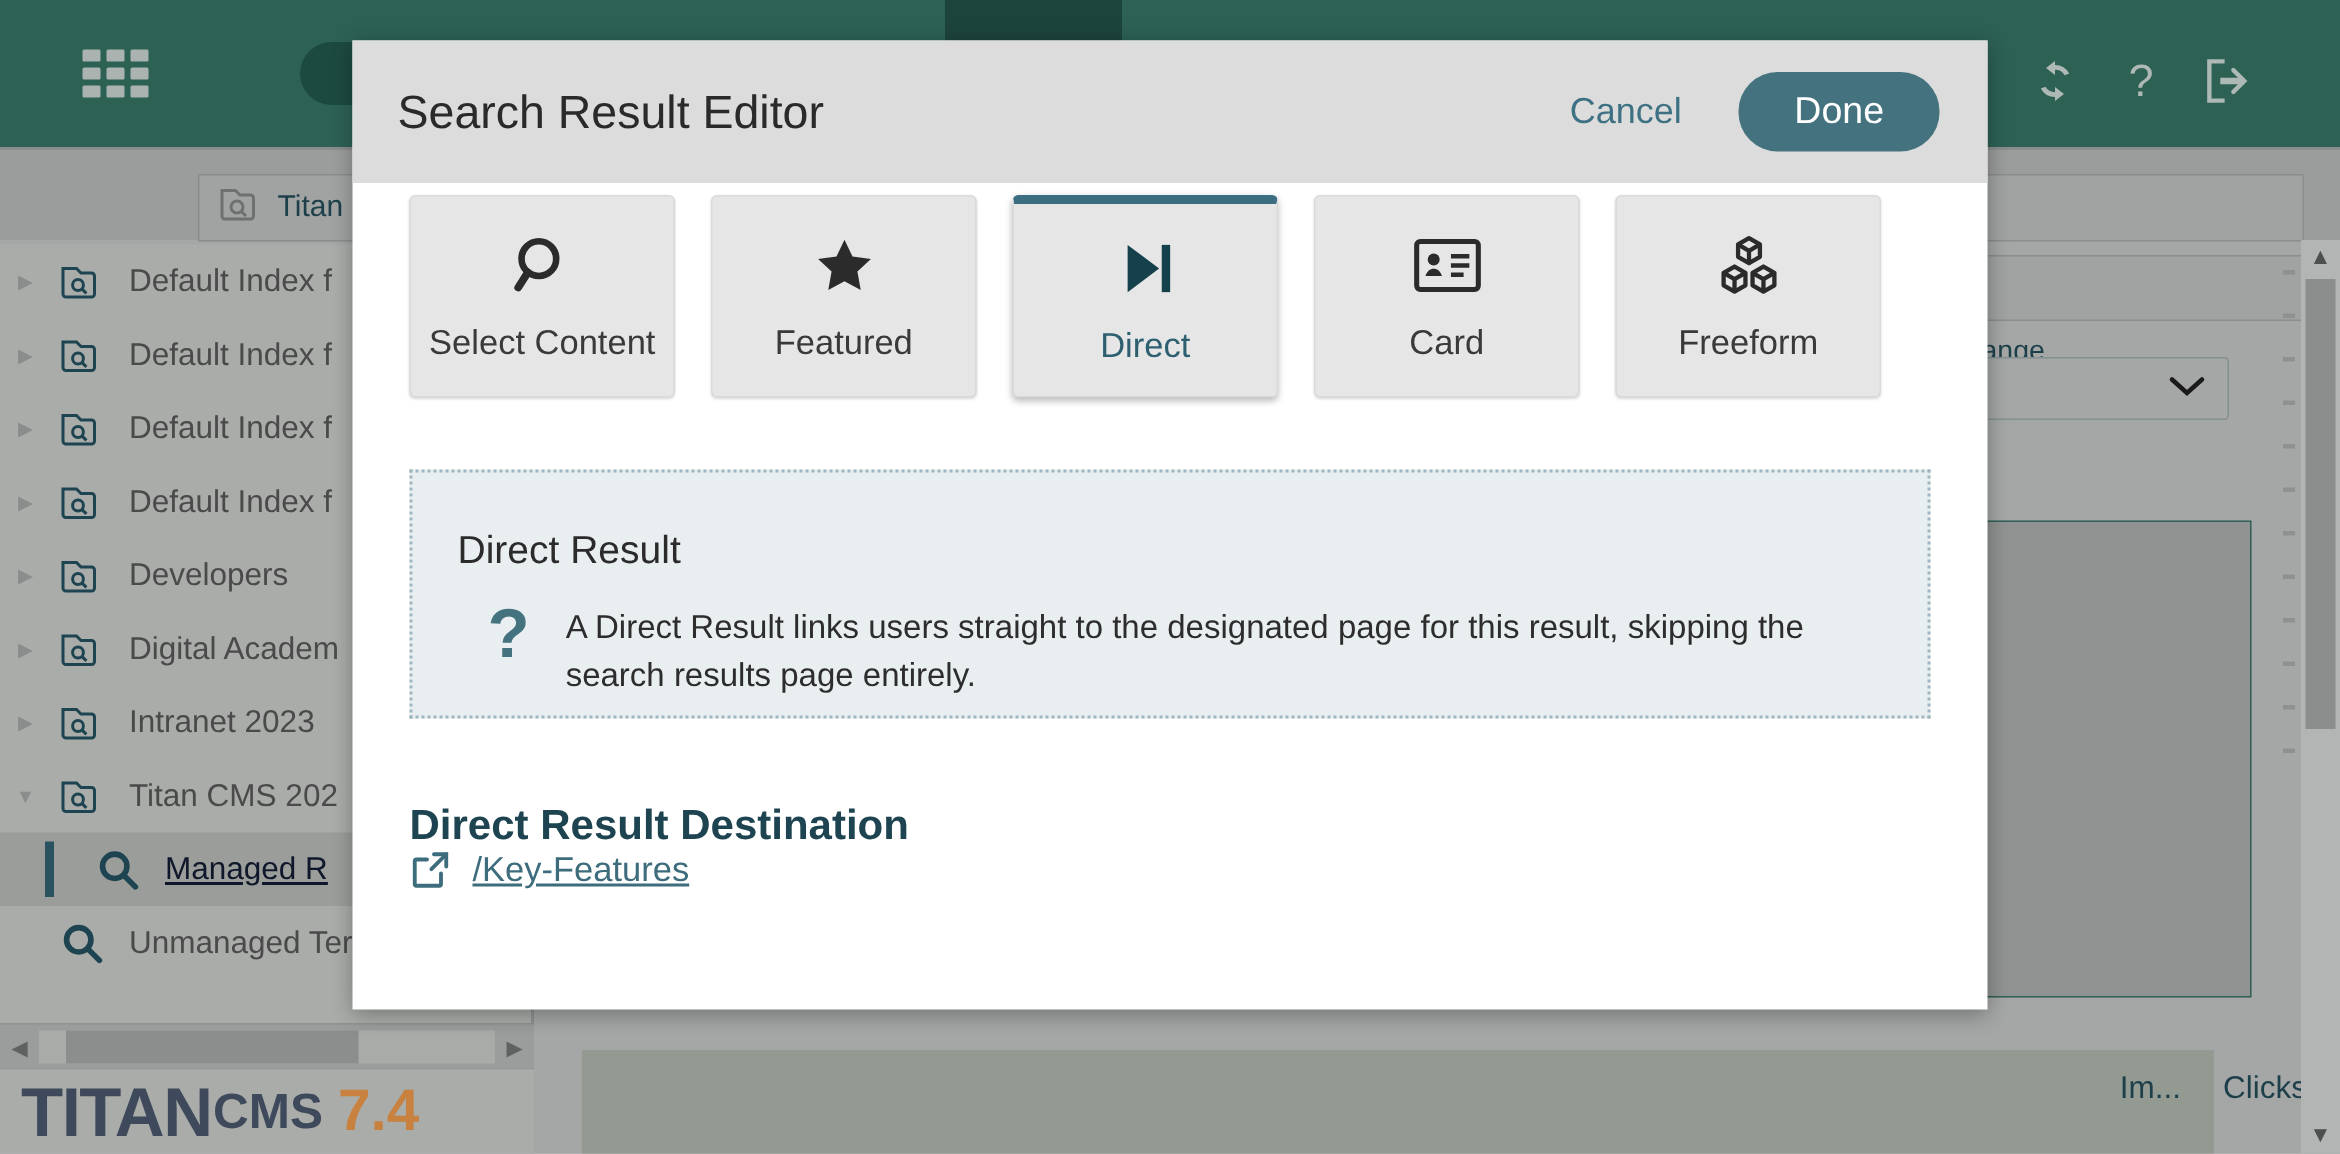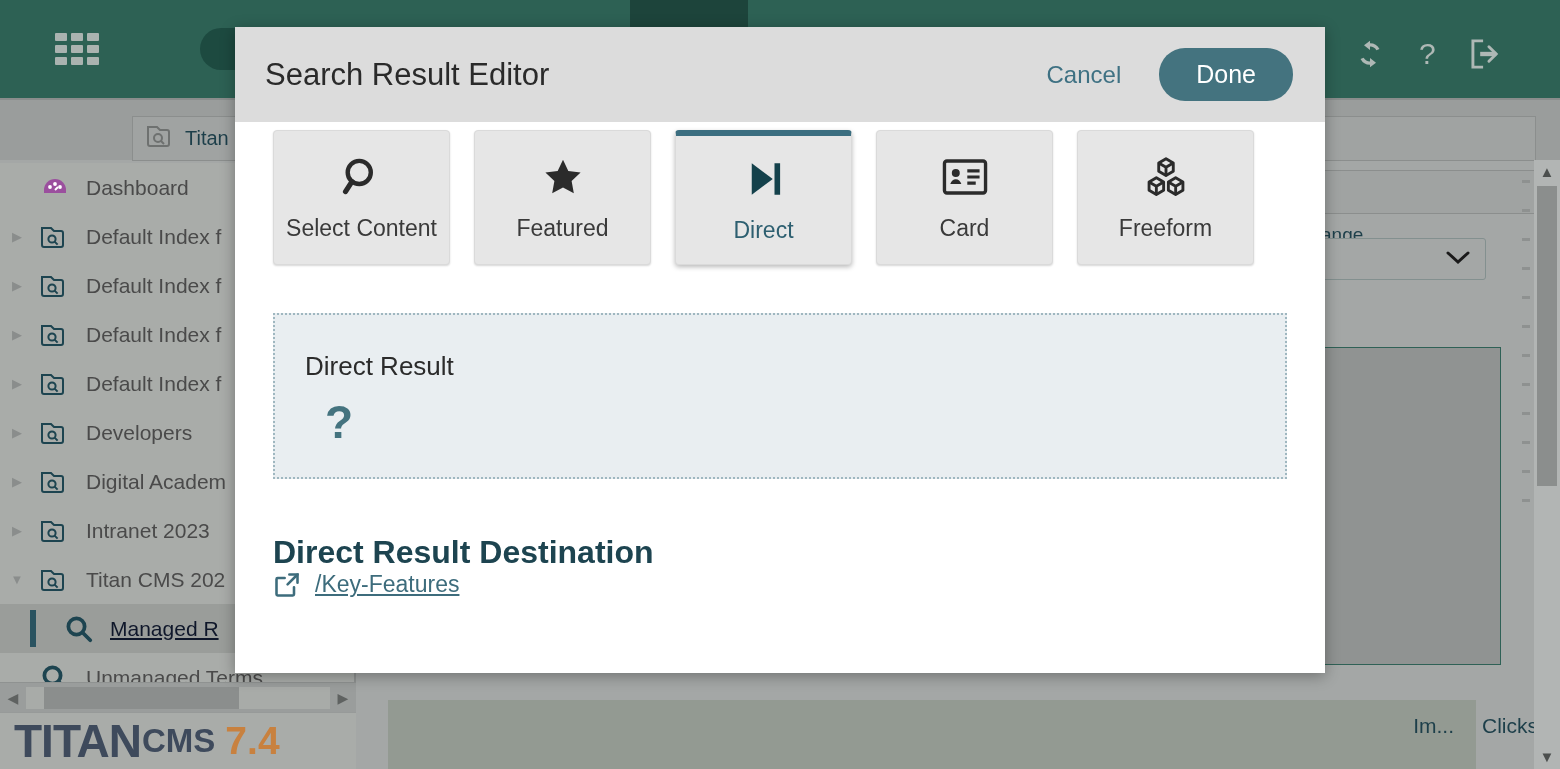--- a/index.html
+++ b/index.html
@@ -176,21 +176,21 @@
   .infobox{
     margin-top:48px; border:2px dotted #9fb7c0; background:#e9eef1;
     padding:36px 30px 30px 30px; height:166px;
   }
   .infobox h3{ font-size:26px; color:#2b2b2b; font-weight:400; margin-bottom:20px; }
   .info-row{ display:flex; gap:24px; align-items:flex-start; padding-left:20px; }
   .qmark{ color:#44737f; font-size:46px; font-weight:700; line-height:.9; }
   .info-text{ font-size:22px; color:#2d2d2d; line-height:1.45; max-width:830px; }
 
   .dest-title{
-    margin-top:55px; font-size:32px; font-weight:700; color:#1d4450;
+    margin-top:55px; font-size:28px; font-weight:700; color:#1d4450;
   }
   .dest-row{ display:flex; align-items:flex-start; gap:14px; }
   .dest-link{
     font-size:23px; color:#3d6c7c; text-decoration:underline; cursor:pointer;
   }
 </style>
 </head>
 <body>
 
 <div id="app-backdrop">
@@ -291,33 +291,20 @@
       <i></i>
       <i></i>
   </div>
   <div class="vscroll">
     <div class="vb" style="top:0">▲</div>
     <div class="vthumb"></div>
     <div class="vb" style="bottom:0">▼</div>
   </div>
 
   <div class="tree" id="tree">
-      <div class="tree-row">
-        <span class="twisty"></span>
-        <span class="ticon">
-          <svg width="30" height="26" viewBox="0 0 30 26">
-            <path d="M15 4a11 11 0 0 1 11 11v3H4v-3A11 11 0 0 1 15 4z" fill="#9b4f9e"></path>
-            <circle cx="10" cy="12" r="1.9" fill="#fff"></circle>
-            <circle cx="15" cy="9" r="1.9" fill="#fff"></circle>
-            <circle cx="20" cy="12" r="1.9" fill="#fff"></circle>
-            <path d="M15 15l3 -3" stroke="#fff" stroke-width="2"></path>
-          </svg>
-        </span>
-        <span style="margin-left: 10px;">Dashboard</span>
-      </div>
       <div class="tree-row">
         <span class="twisty">▶</span>
         <span class="ticon">
           <svg width="30" height="26" viewBox="0 0 30 26" fill="none" stroke="#1d4450" stroke-width="2">
             <path d="M2 4h9l3 3h7a2 2 0 0 1 2 2v12a2 2 0 0 1-2 2H4a2 2 0 0 1-2-2V4z"></path>
             <circle cx="12" cy="15" r="3.6"></circle>
             <path d="M14.6 17.6l3 3"></path>
           </svg>
         </span>
         <span style="margin-left: 10px;">Default Index f</span>
@@ -496,20 +483,21 @@
             </svg>
           </div>
           <div class="lbl">Freeform</div>
         </div>
       </div>
 
     <div class="infobox">
       <h3>Direct Result</h3>
       <div class="info-row">
         <div class="qmark">?</div>
+        <div class="info-text">A Direct Result links users straight to the designated page for this result, skipping the search results page entirely.</div>
       </div>
     </div>
 
     <div class="dest-title">Direct Result Destination</div>
     <div class="dest-row">
       <span>
         <svg width="28" height="28" viewBox="0 0 24 24" fill="none" stroke="#3d6c7c" stroke-width="2.2" stroke-linecap="round">
           <path d="M14 3h7v7"></path>
             <path d="M21 3l-8.5 8.5"></path>
           <path d="M18 14v6a1 1 0 0 1-1 1H4a1 1 0 0 1-1-1V7a1 1 0 0 1 1-1h6"></path>

